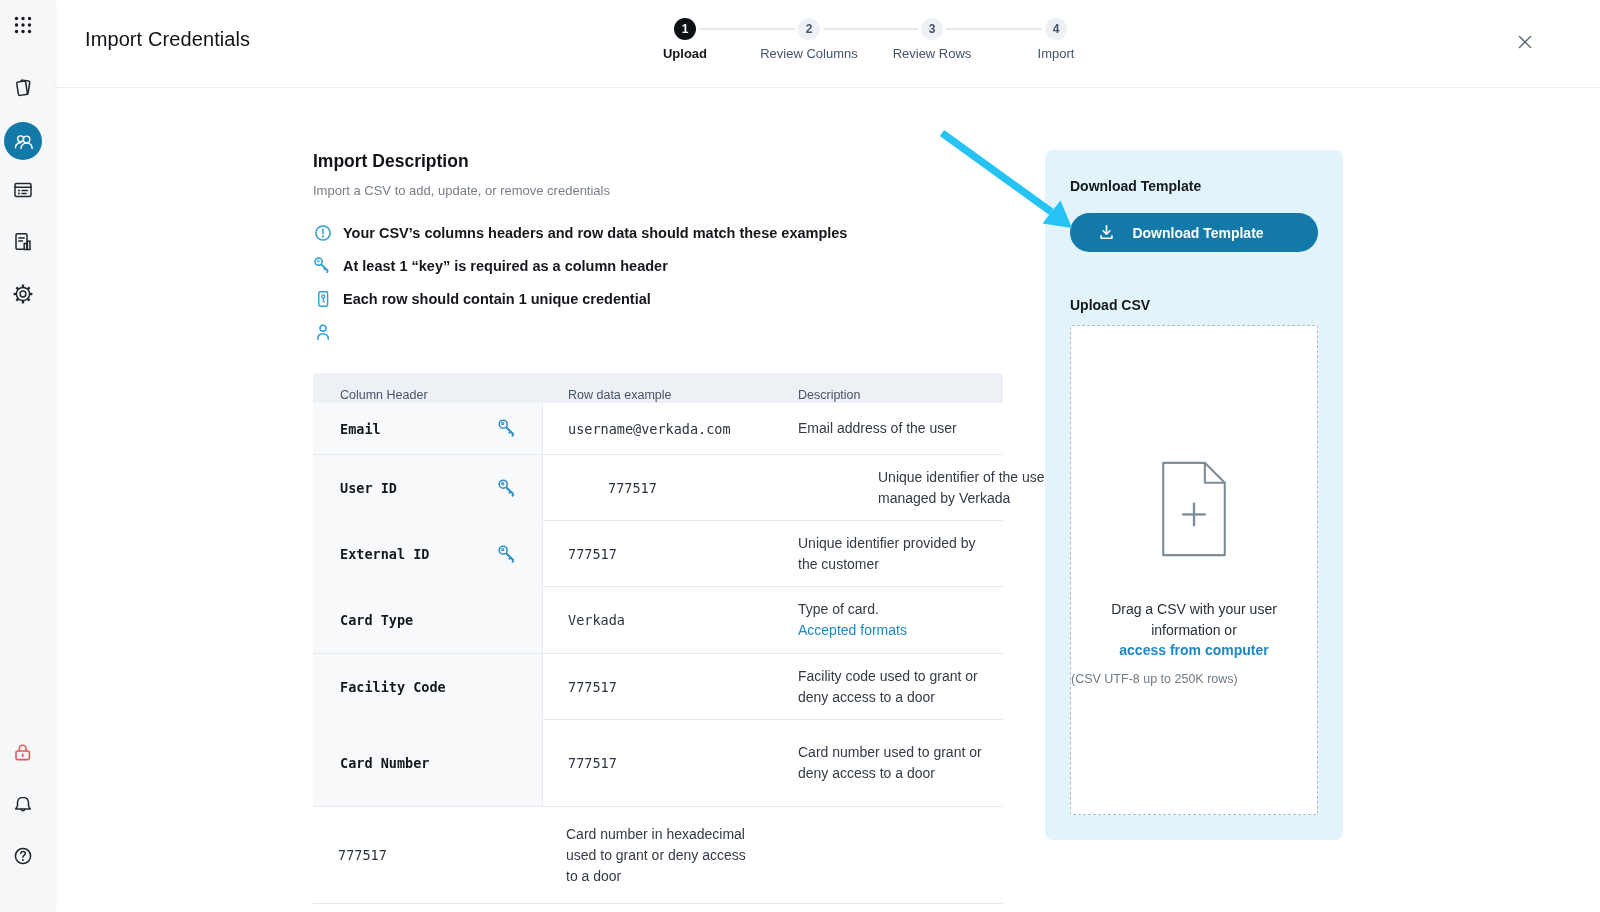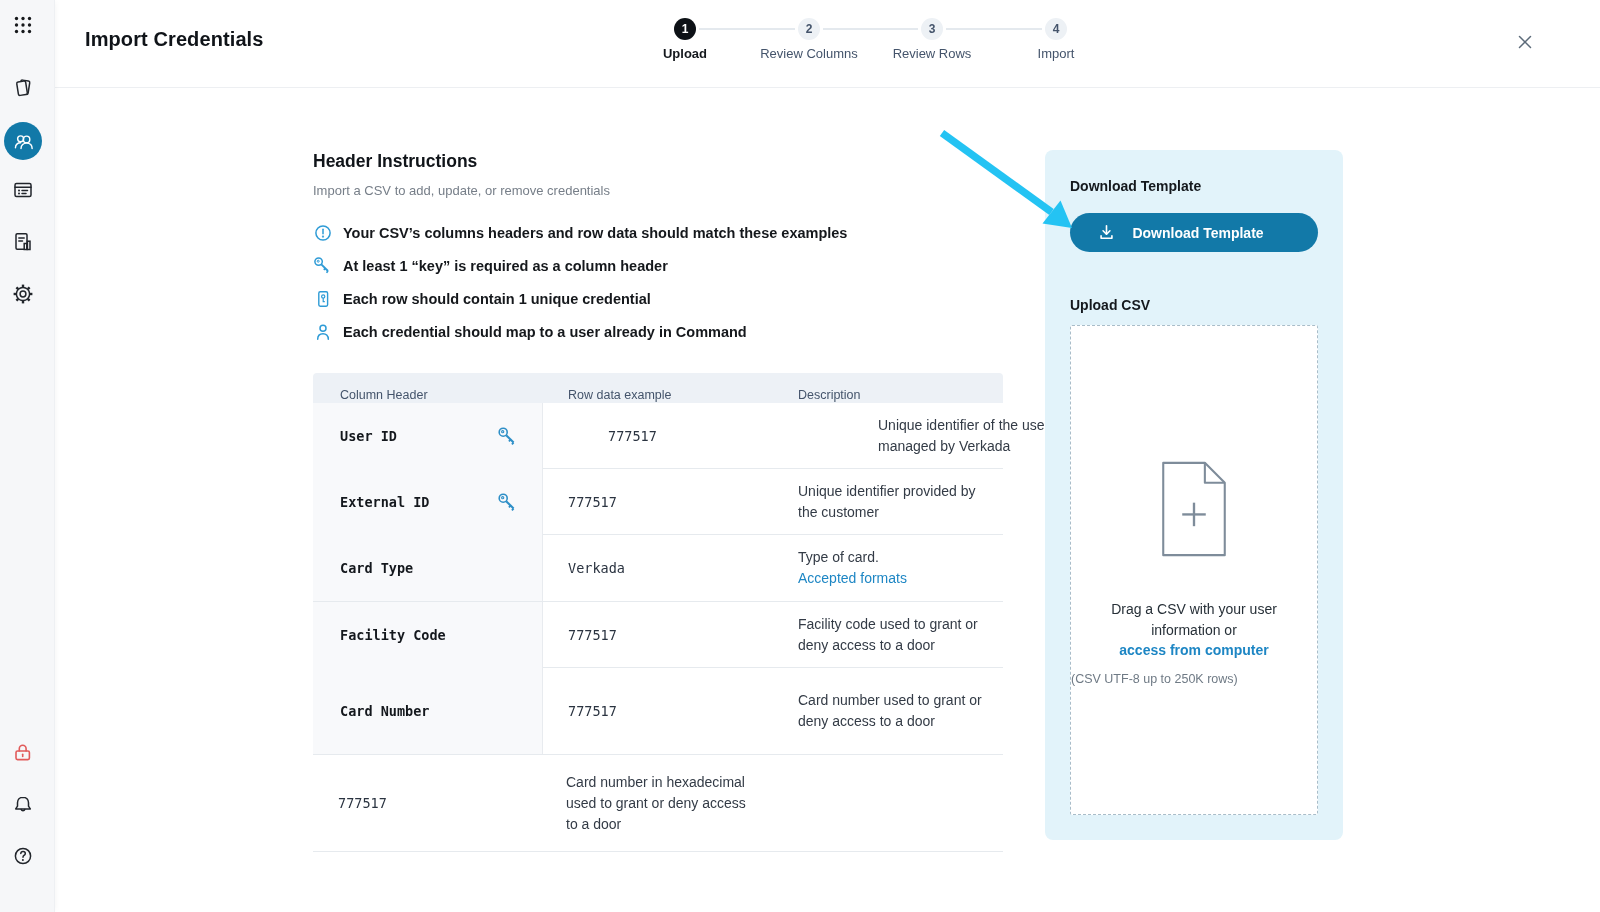--- a/index.html
+++ b/index.html
@@ -13,21 +13,21 @@
   .side-icon { position:absolute; left:0; width:46px; height:40px;
     display:flex; align-items:center; justify-content:center; cursor:pointer; }
   .side-icon svg { display:block; }
   .active-circle { width:38px; height:38px; border-radius:50%;
     background:#1279a8; display:flex; align-items:center; justify-content:center; }
 
   
   .header { position:absolute; left:55px; top:0; right:0; height:88px;
     background:#fff; border-bottom:1px solid #edeff2; z-index:4; }
   .page-title { position:absolute; left:30px; top:28px; font-size:20px;
-    font-weight:700; color:#101419; letter-spacing:0.1px; }
+    font-weight:400; color:#101419; letter-spacing:0.1px; }
   .close-btn { position:absolute; right:64px; top:31px; width:22px; height:22px;
     cursor:pointer; display:flex; align-items:center; justify-content:center; }
 
   
   .stepper { position:absolute; left:570px; top:15px; width:480px; height:56px; }
   .step { position:absolute; top:0; width:140px; margin-left:-70px; text-align:center; cursor:pointer; }
   .step-circle { width:22px; height:22px; border-radius:50%; margin:3px auto 0;
     background:#edf1f5; color:#44546b; font-size:12px; font-weight:600;
     display:flex; align-items:center; justify-content:center; }
   .step.active .step-circle { background:#0d1116; color:#fff; }
@@ -206,21 +206,21 @@
       </div>
     </div>
   <div class="close-btn">
     <svg width="18" height="18" viewBox="0 0 18 18" stroke="#5c6b7a" stroke-width="1.5" stroke-linecap="round">
       <line x1="3.5" y1="3.5" x2="14.5" y2="14.5"></line>
       <line x1="14.5" y1="3.5" x2="3.5" y2="14.5"></line>
     </svg>
   </div>
 </div>
 
-<div class="instr-title">Header Instructions</div>
+<div class="instr-title">Import Description</div>
 <div class="instr-sub">Import a CSV to add, update, or remove credentials</div>
 <div class="bullets" id="bullets">
     <div class="bullet">
       <span class="b-icon">
         <svg width="18" height="18" viewBox="0 0 18 18" fill="none" stroke="#2e9bd6" stroke-width="1.5">
           <circle cx="9" cy="9" r="7.1"></circle>
           <line x1="9" y1="5.2" x2="9" y2="9.8" stroke-linecap="round"></line>
           <circle cx="9" cy="12.6" r="0.4" fill="#2e9bd6"></circle>
         </svg>
       </span>
@@ -248,31 +248,48 @@
       </span>
       <span class="b-text">Each row should contain 1 unique credential</span>
     </div>
     <div class="bullet">
       <span class="b-icon">
         <svg width="18" height="18" viewBox="0 0 18 18" fill="none" stroke="#2e9bd6" stroke-width="1.5" stroke-linecap="round">
           <circle cx="9" cy="5.3" r="3"></circle>
           <path d="M3.7 16.2 c0-3.6 2.3-5.5 5.3-5.5 s5.3 1.9 5.3 5.5"></path>
         </svg>
       </span>
-      <span class="b-text">Each credential should map to a user already in Command</span>
     </div>
   </div>
 
 <div class="table">
   <div class="t-head">
     <div>Column Header</div>
     <div>Row data example</div>
     <div>Description</div>
   </div>
   <div id="t-body">
+      <div class="t-row" style="height: 52px;">
+        <div class="c-name">
+          <span>Email</span>
+          <span class="key-ic">
+            <svg width="21" height="21" viewBox="0 0 21 21" fill="none" stroke="#2e8fc7">
+              <circle cx="6.2" cy="6.2" r="4" stroke-width="1.6"></circle>
+              <circle cx="5.7" cy="5.7" r="1.1" stroke-width="1.1"></circle>
+              <path d="M9.2 9.2 L16.6 16.6" stroke-width="2.1"></path>
+              <path d="M13.6 13.6 L11.9 15.4" stroke-width="1.8"></path>
+              <path d="M16.6 16.6 L14.9 18.4" stroke-width="1.8"></path>
+            </svg>
+          </span>
+        </div>
+        <div class="c-example">username@verkada.com</div>
+        <div class="c-desc">
+          <span>Email address of the user</span>
+        </div>
+      </div>
       <div class="t-row" style="height: 66px; gap: 40px;">
         <div class="c-name">
           <span>User ID</span>
           <span class="key-ic">
             <svg width="21" height="21" viewBox="0 0 21 21" fill="none" stroke="#2e8fc7">
               <circle cx="6.2" cy="6.2" r="4" stroke-width="1.6"></circle>
               <circle cx="5.7" cy="5.7" r="1.1" stroke-width="1.1"></circle>
               <path d="M9.2 9.2 L16.6 16.6" stroke-width="2.1"></path>
               <path d="M13.6 13.6 L11.9 15.4" stroke-width="1.8"></path>
               <path d="M16.6 16.6 L14.9 18.4" stroke-width="1.8"></path>

